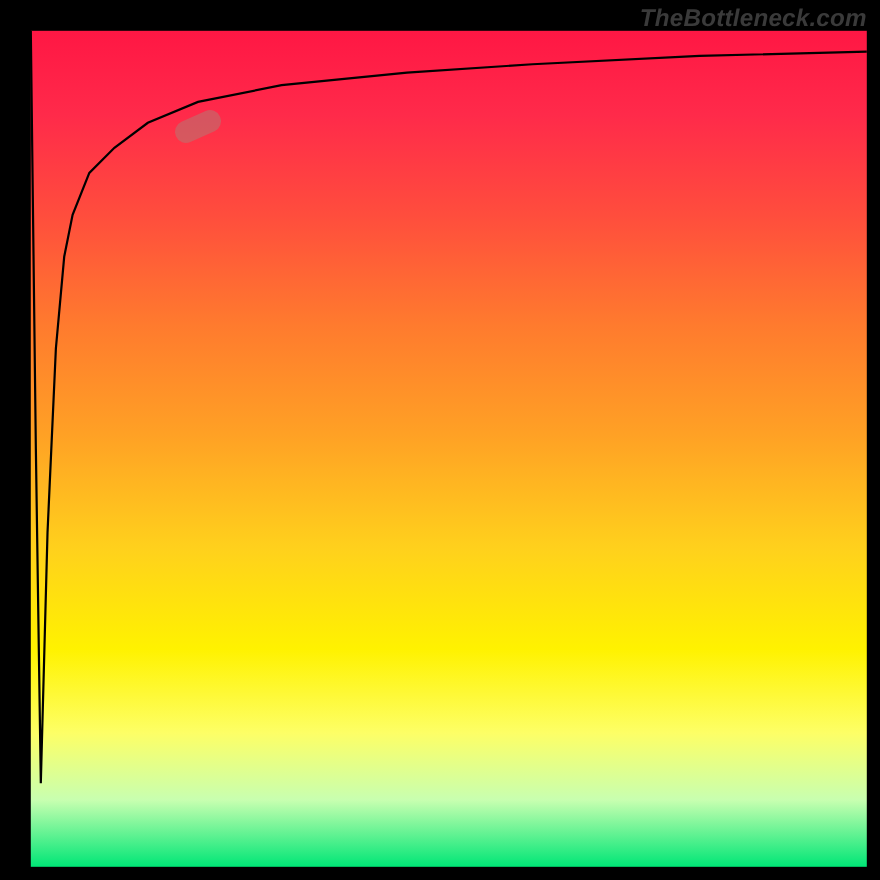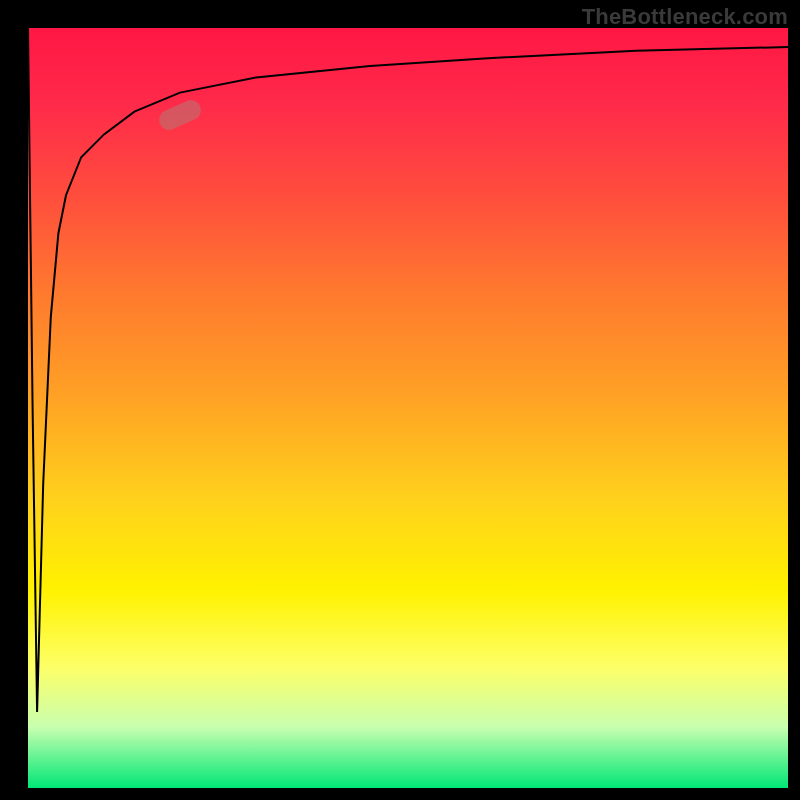--- a/index.html
+++ b/index.html
@@ -1,20 +1,21 @@
 <!DOCTYPE html>
 <html><head>
 <meta charset="utf-8">
 <style>
   * { margin: 0; padding: 0; box-sizing: border-box; }
   html, body { width: 800px; height: 800px; overflow: hidden; background: #000; }
   .chart-container {
     position: relative;
     width: 800px;
     height: 800px;
+    font-style: italic;
   }
   .plot-area {
     position: absolute;
     left: 28px;
     top: 28px;
     width: 760px;
     height: 760px;
     background: linear-gradient(to bottom,
       #ff1744 0%,
       #ff2a4a 10%,

